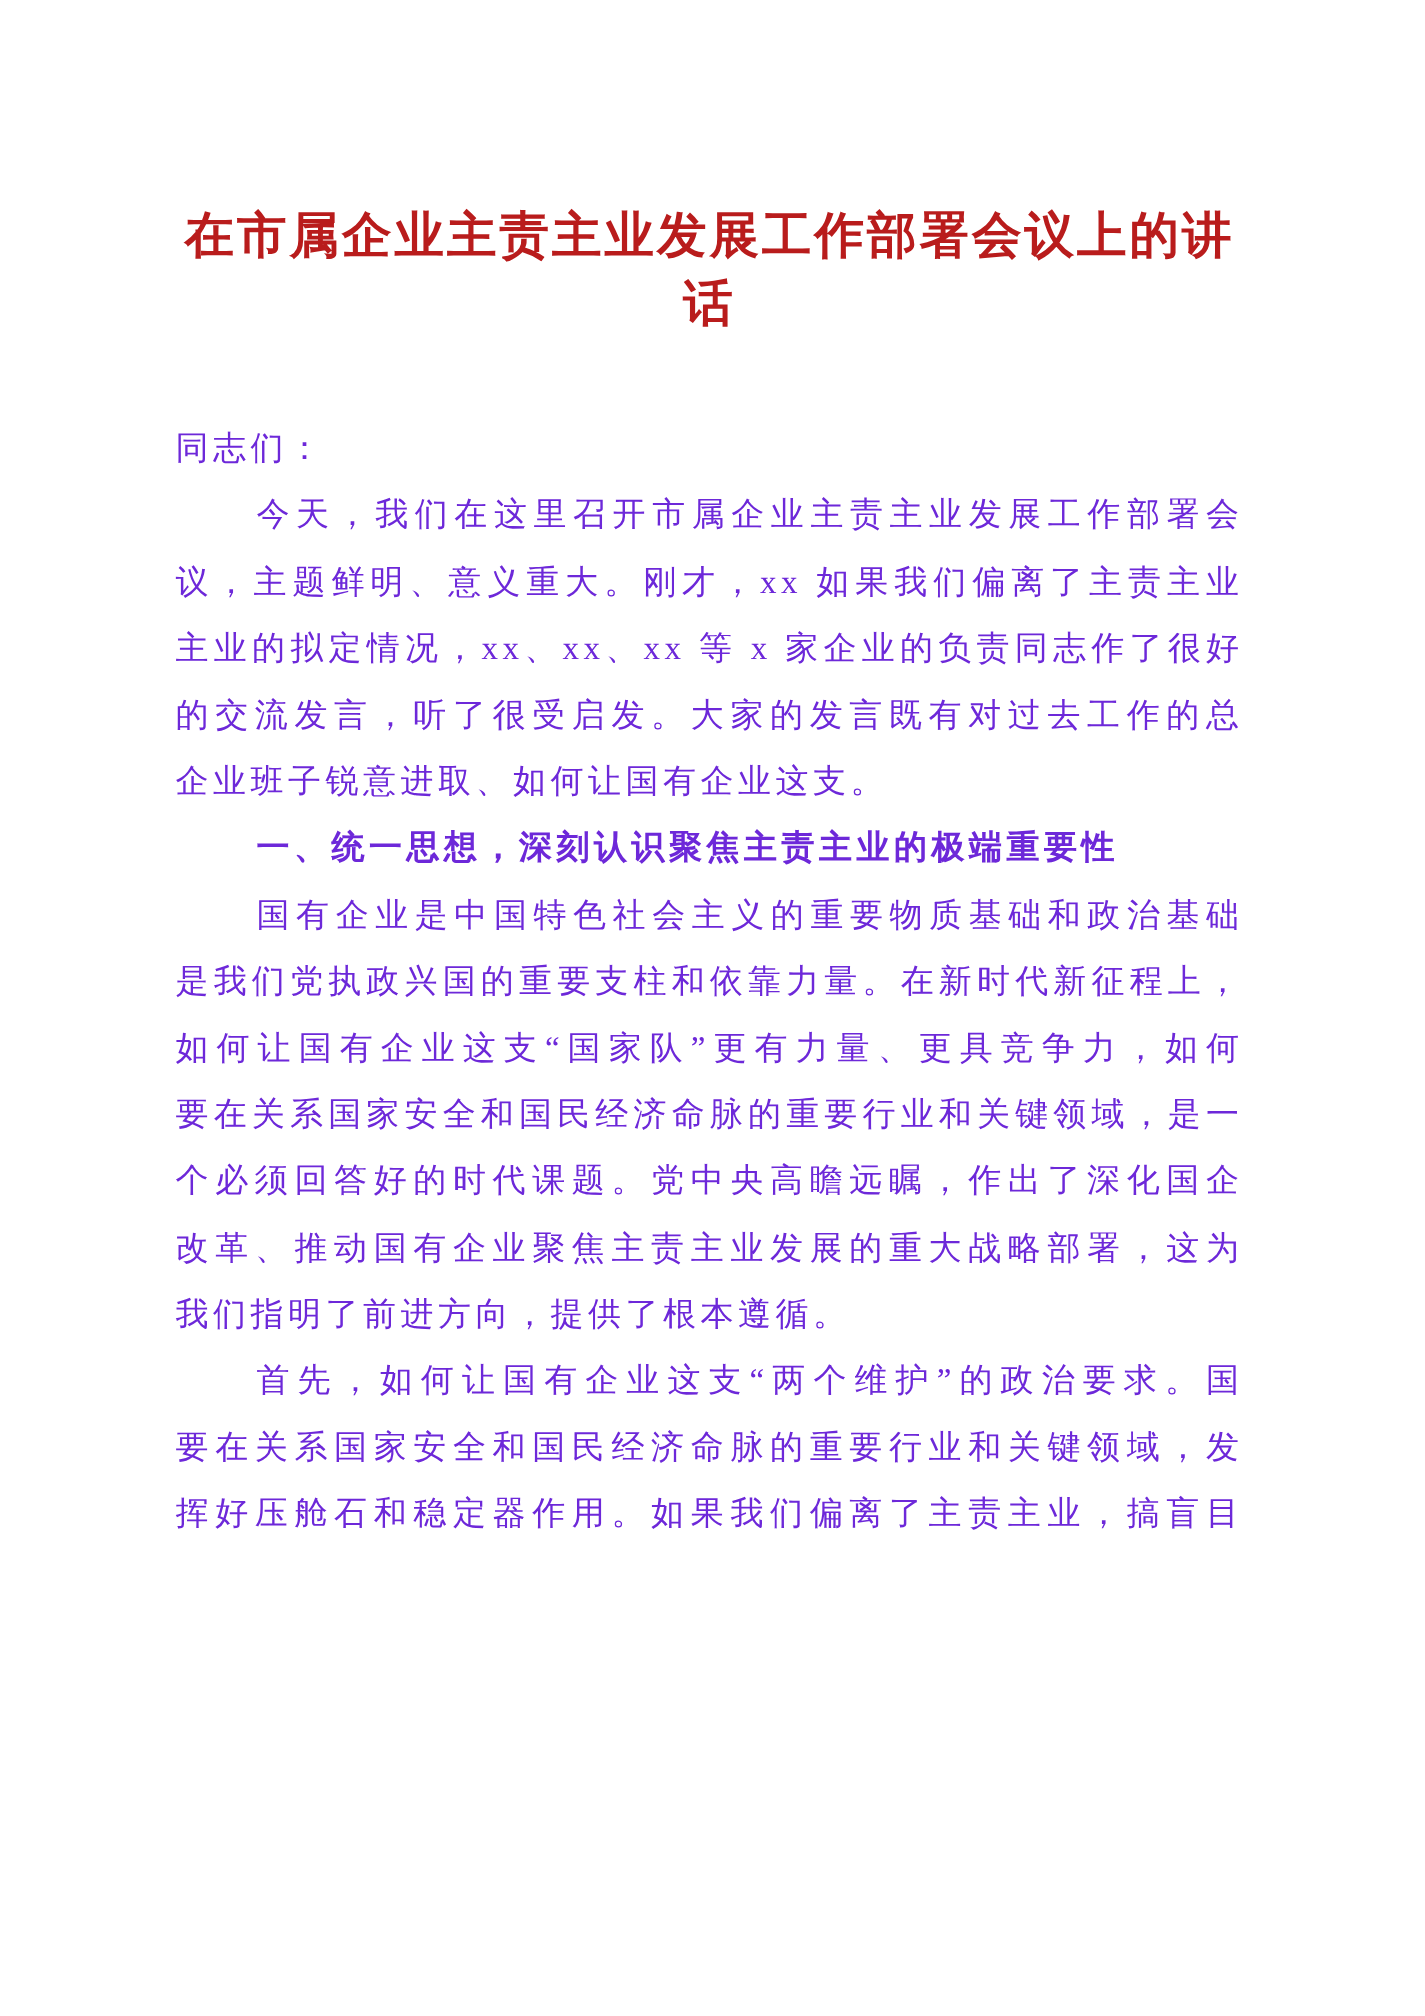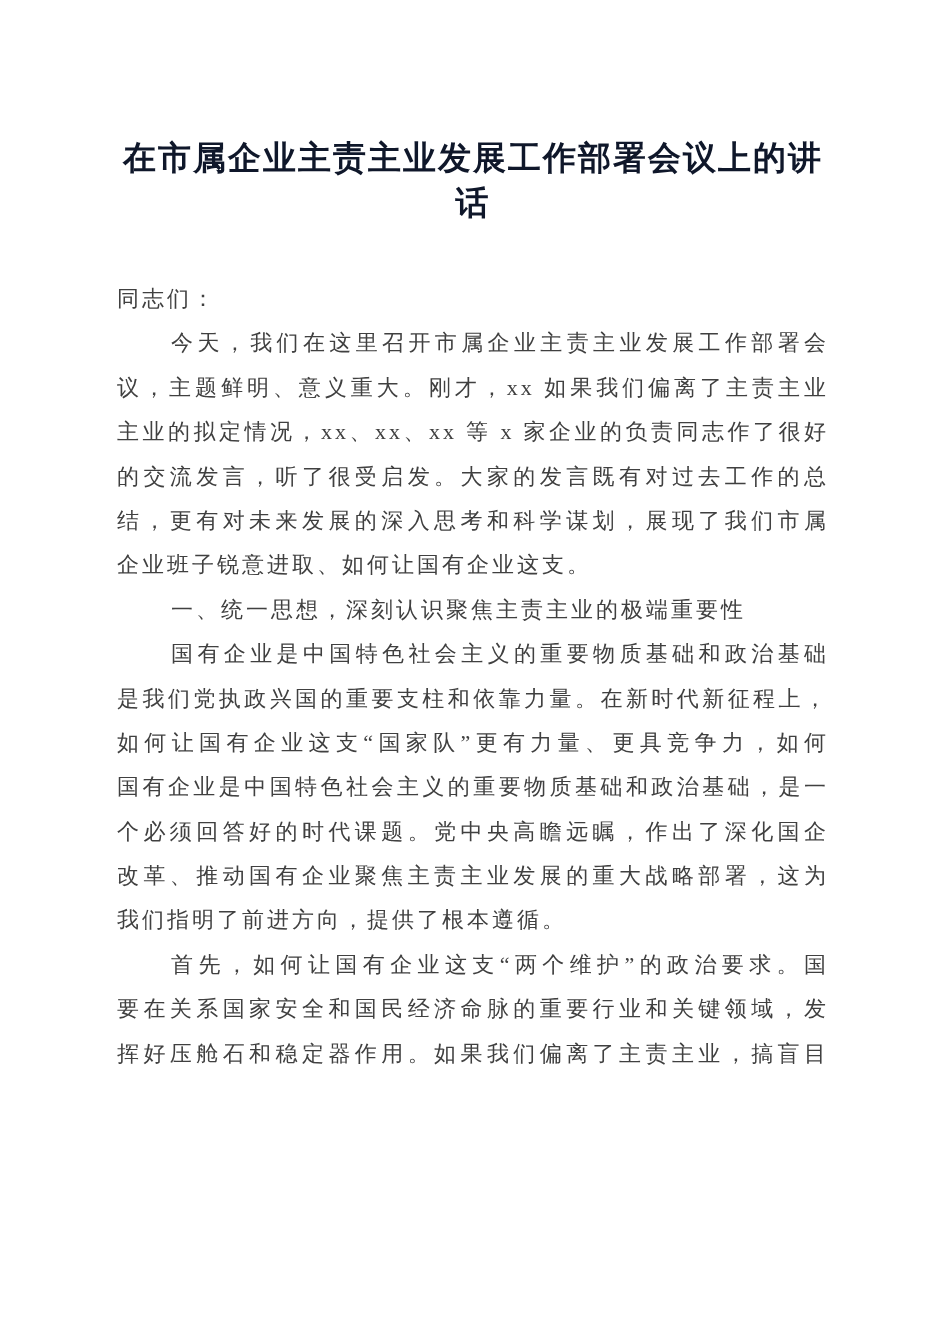--- a/index.html
+++ b/index.html
@@ -27,76 +27,75 @@
     left: 117px;
     top: 136px;
     width: 712px;
     margin: 0;
     text-align: center;
     font-family: "Liberation Serif", serif;
     font-weight: bold;
     font-size: 33px;
     line-height: 45px;
     letter-spacing: 2px;
-    color: #0f172a;
+    color: #b91c1c;
   }
   .doc-body {
     position: absolute;
     left: 117px;
     top: 277px;
     width: 712px;
     font-size: 22px;
     line-height: 44.4px;
-    color: #404040;
+    color: #6d28d9;
   }
   .line {
     height: 44.4px;
     overflow: hidden;
     letter-spacing: 3px;
     text-align: justify;
     text-align-last: justify;
     white-space: normal;
   }
   .line.left {
     text-align: left;
     text-align-last: left;
   }
   .line.indent {
     text-indent: 54px;
   }
   .line.heading {
     font-family: "Liberation Sans", sans-serif;
-    font-weight: normal;
+    font-weight: bold;
     text-align: right;
     text-align-last: left;
   }
 </style>
 </head>
 <body>
 
 <div class="doc-page">
 
   <h1 class="doc-title">
     <div>在市属企业主责主业发展工作部署会议上的讲</div>
     <div>话</div>
   </h1>
 
   <div class="doc-body">
     <div class="line left">同志们：</div>
     <div class="line indent">今天，我们在这里召开市属企业主责主业发展工作部署会</div>
     <div class="line">议，主题鲜明、意义重大。刚才，xx 如果我们偏离了主责主业</div>
     <div class="line">主业的拟定情况，xx、xx、xx 等 x 家企业的负责同志作了很好</div>
     <div class="line">的交流发言，听了很受启发。大家的发言既有对过去工作的总</div>
-    <div class="line">结，更有对未来发展的深入思考和科学谋划，展现了我们市属</div>
     <div class="line left">企业班子锐意进取、如何让国有企业这支。</div>
     <div class="line heading indent">一、统一思想，深刻认识聚焦主责主业的极端重要性</div>
     <div class="line indent">国有企业是中国特色社会主义的重要物质基础和政治基础</div>
     <div class="line">是我们党执政兴国的重要支柱和依靠力量。在新时代新征程上，</div>
     <div class="line">如何让国有企业这支“国家队”更有力量、更具竞争力，如何</div>
-    <div class="line">国有企业是中国特色社会主义的重要物质基础和政治基础，是一</div>
+    <div class="line">要在关系国家安全和国民经济命脉的重要行业和关键领域，是一</div>
     <div class="line">个必须回答好的时代课题。党中央高瞻远瞩，作出了深化国企</div>
     <div class="line">改革、推动国有企业聚焦主责主业发展的重大战略部署，这为</div>
     <div class="line left">我们指明了前进方向，提供了根本遵循。</div>
     <div class="line indent">首先，如何让国有企业这支“两个维护”的政治要求。国</div>
     <div class="line">要在关系国家安全和国民经济命脉的重要行业和关键领域，发</div>
     <div class="line">挥好压舱石和稳定器作用。如果我们偏离了主责主业，搞盲目</div>
   </div>
 
 </div>
 

